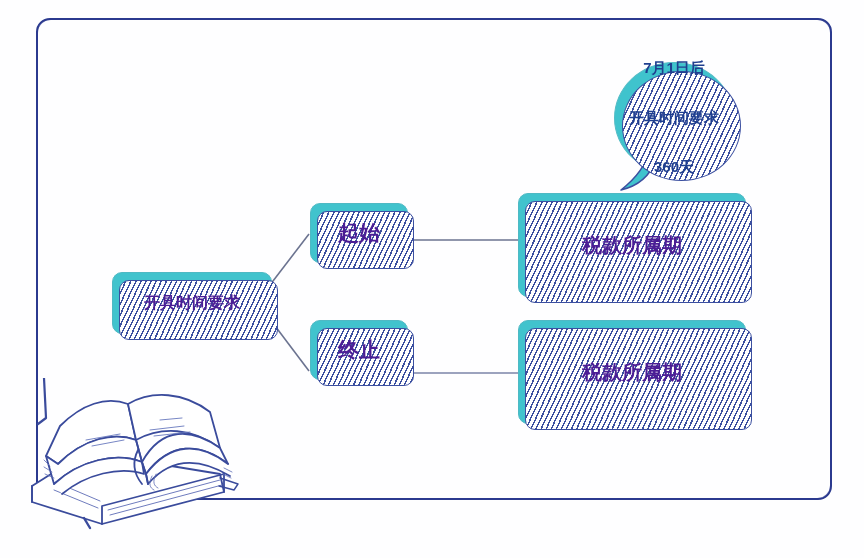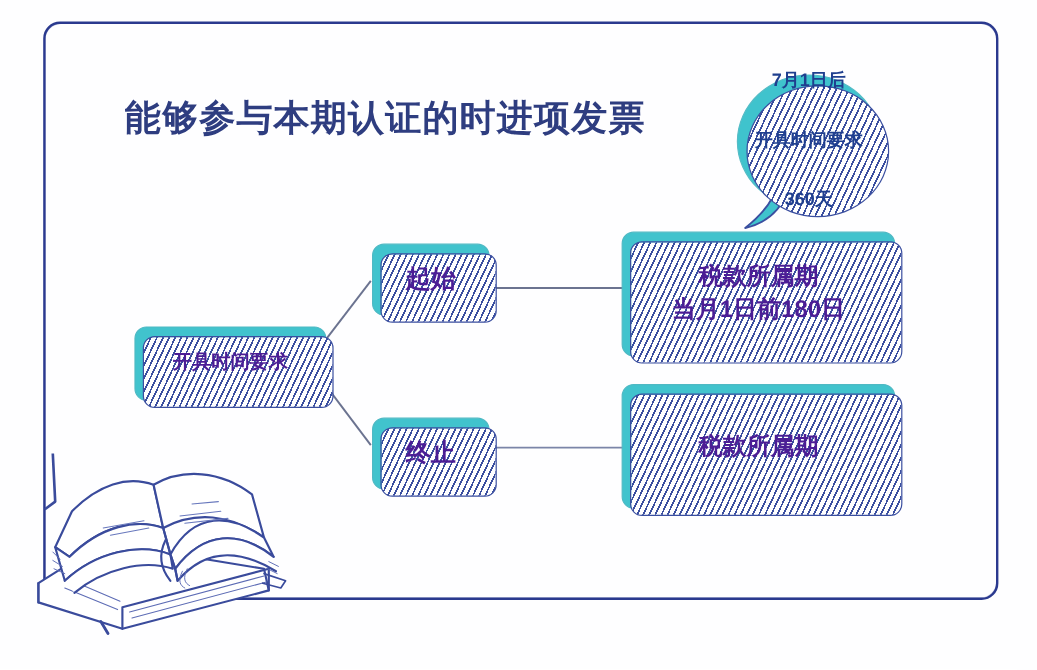--- a/index.html
+++ b/index.html
@@ -83,21 +83,21 @@
         #ffffff 1.4px, #ffffff 4.6px);
     border: 1px solid #3b4fa0;
     box-sizing: border-box;
     z-index: -1;
   }
 
   .node .line { display: block; white-space: nowrap; }
 
   #node-source   { left: 112px;  top: 272px; width: 160px; height: 62px; font-size: 16px; }
   #node-start    { left: 310px; top: 203px; width: 98px;  height: 60px; font-size: 21px; }
-  #node-end      { left: 310px; top: 348px; width: 98px;  height: 60px; font-size: 21px; justify-content: center; }
+  #node-end      { left: 310px; top: 320px; width: 98px;  height: 60px; font-size: 21px; justify-content: center; }
   #node-period-start { left: 518px; top: 193px; width: 228px; height: 104px; font-size: 20px; }
   #node-period-end   { left: 518px; top: 320px; width: 228px; height: 104px; font-size: 20px; }
 
   
   #bubble {
     position: absolute;
     left: 614px;
     top: 62px;
     width: 118px;
     height: 110px;
@@ -160,21 +160,20 @@
     z-index: 3;
   }
 </style>
 </head>
 <body>
 
 <div id="canvas">
 
   <div id="frame"></div>
 
-  <div id="title">能够参与本期认证的时进项发票</div>
 
   <svg id="connectors" viewBox="0 0 864 558" xmlns="http://www.w3.org/2000/svg">
 
     <path d="M 260 298 L 309 234" stroke="#6b7390" stroke-width="1.6" fill="none"></path>
 
     <path d="M 260 306 L 309 371" stroke="#6b7390" stroke-width="1.6" fill="none"></path>
 
     <path d="M 410 240 L 519 240" stroke="#6b7390" stroke-width="1.6" fill="none"></path>
 
     <path d="M 410 373 L 519 373" stroke="#7b85a8" stroke-width="1.6" fill="none"></path>
@@ -197,21 +196,20 @@
   <div id="node-start" class="node">
     <span class="line">起始</span>
   </div>
 
   <div id="node-end" class="node">
     <span class="line">终止</span>
   </div>
 
   <div id="node-period-start" class="node">
     <span class="line">税款所属期</span>
-    <span class="line">当月1日前180日</span>
   </div>
 
   <div id="node-period-end" class="node">
     <span class="line">税款所属期</span>
   </div>
 
   <svg id="book-sketch" viewBox="0 0 232 158" xmlns="http://www.w3.org/2000/svg">
     <g fill="none" stroke="#3a4b9c" stroke-width="1.8" stroke-linejoin="round" stroke-linecap="round">
 
       <path d="M 8 108 L 62 74 L 196 96 L 200 114 L 78 146 L 8 124 Z" fill="#ffffff"></path>

